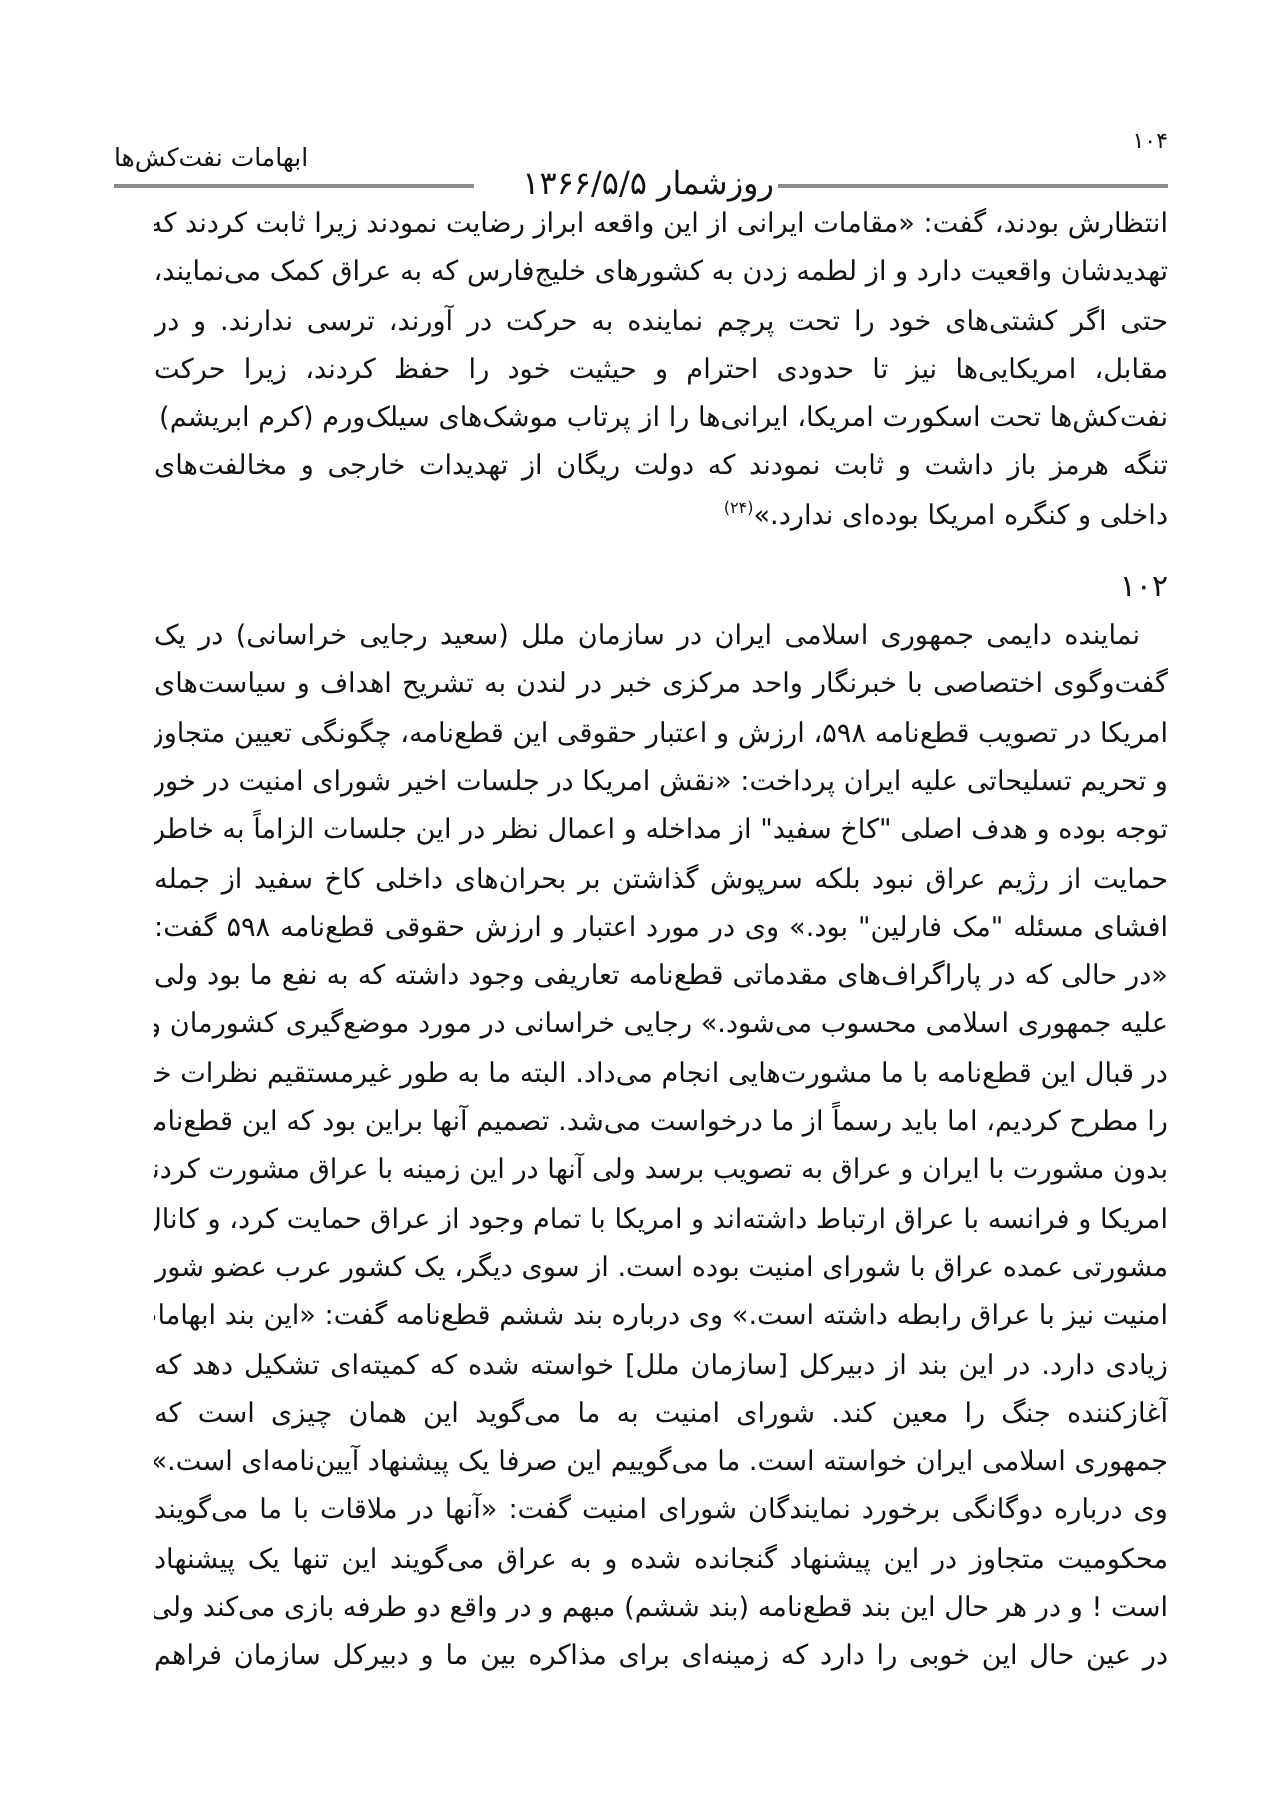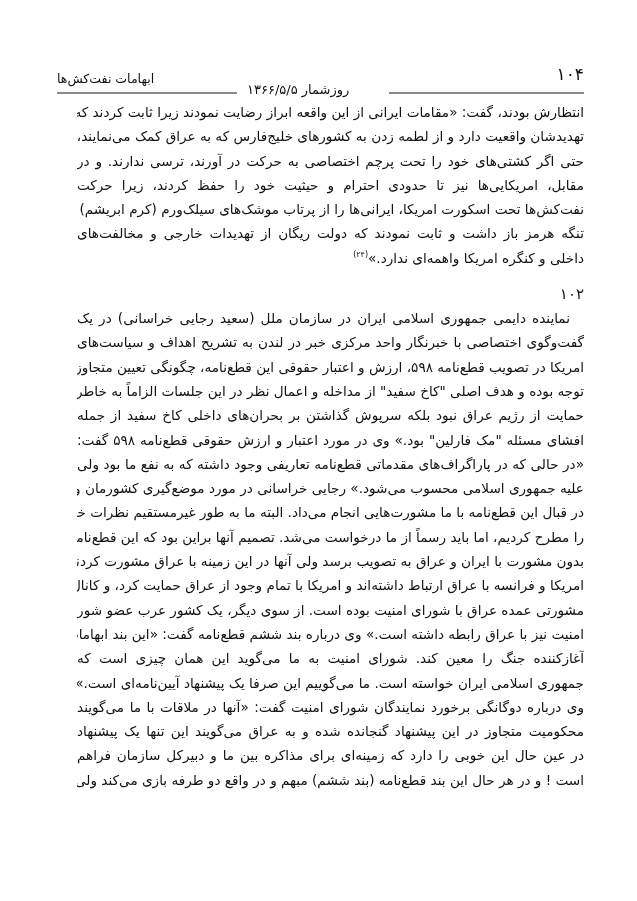--- a/index.html
+++ b/index.html
@@ -23,21 +23,21 @@
       direction: rtl;
     }
     .running-head {
       position: relative;
       height: 32px;
     }
     .page-number {
       position: absolute;
       right: 0;
       top: 2px;
-      font-size: 17px;
+      font-size: 11px;
       font-family: "DejaVu Sans", sans-serif;
     }
     .book-title {
       position: absolute;
       left: 0;
       top: 9px;
       font-size: 12.5px;
     }
     .head-rule {
       position: absolute;
@@ -45,22 +45,22 @@
       height: 1.5px;
       background: #8c8c8c;
     }
     .head-rule.left { left: 0; width: 180px; }
     .head-rule.right { right: 0; width: 195px; }
     .diary-date {
       position: absolute;
       left: 190px;
       top: 20px;
       width: 140px;
-      text-align: left;
-      font-size: 13px;
+      text-align: right;
+      font-size: 16px;
     }
     .body-text {
       margin-top: 6px;
       font-size: 13.6px;
       line-height: 24.3px;
       text-align: justify;
       text-align-last: right;
       margin-left: 20px;
     }
     .para {
@@ -102,46 +102,48 @@
     <div class="head-rule right"></div>
     <span class="diary-date">روزشمار ۱۳۶۶/۵/۵</span>
     <div class="head-rule left"></div>
   </div>
 
   <div class="body-text">
 
     <p class="para">
       <span class="line">انتظارش بودند، گفت: «مقامات ایرانی از این واقعه ابراز رضایت نمودند زیرا ثابت کردند که</span>
       <span class="line">تهدیدشان واقعیت دارد و از لطمه زدن به کشورهای خلیج‌فارس که به عراق کمک می‌نمایند،</span>
-      <span class="line">حتی اگر کشتی‌های خود را تحت پرچم اختصاصی به حرکت در آورند، ترسی ندارند. و در</span>
+      <span class="line">حتی اگر کشتی‌های خود را تحت پرچم نماینده به حرکت در آورند، ترسی ندارند. و در</span>
       <span class="line">مقابل، امریکایی‌ها نیز تا حدودی احترام و حیثیت خود را حفظ کردند، زیرا حرکت</span>
       <span class="line">نفت‌کش‌ها تحت اسکورت امریکا، ایرانی‌ها را از پرتاب موشک‌های سیلک‌ورم (کرم ابریشم) در</span>
       <span class="line">تنگه هرمز باز داشت و ثابت نمودند که دولت ریگان از تهدیدات خارجی و مخالفت‌های</span>
-      <span class="line last"><span>داخلی و کنگره امریکا واهمه‌ای ندارد.»</span><sup class="footnote-ref">(۲۴)</sup></span>
+      <span class="line last"><span>داخلی و کنگره امریکا بوده‌ای ندارد.»</span><sup class="footnote-ref">(۲۴)</sup></span>
     </p>
 
     <div class="entry-number">۱۰۲</div>
 
     <p class="para indent">
       <span class="line first">نماینده دایمی جمهوری اسلامی ایران در سازمان ملل (سعید رجایی خراسانی) در یک</span>
       <span class="line">گفت‌وگوی اختصاصی با خبرنگار واحد مرکزی خبر در لندن به تشریح اهداف و سیاست‌های</span>
       <span class="line">امریکا در تصویب قطع‌نامه ۵۹۸، ارزش و اعتبار حقوقی این قطع‌نامه، چگونگی تعیین متجاوز</span>
+      <span class="line">و تحریم تسلیحاتی علیه ایران پرداخت: «نقش امریکا در جلسات اخیر شورای امنیت در خور</span>
       <span class="line">توجه بوده و هدف اصلی "کاخ سفید" از مداخله و اعمال نظر در این جلسات الزاماً به خاطر</span>
       <span class="line">حمایت از رژیم عراق نبود بلکه سرپوش گذاشتن بر بحران‌های داخلی کاخ سفید از جمله</span>
       <span class="line">افشای مسئله "مک فارلین" بود.» وی در مورد اعتبار و ارزش حقوقی قطع‌نامه ۵۹۸ گفت:</span>
       <span class="line">«در حالی که در پاراگراف‌های مقدماتی قطع‌نامه تعاریفی وجود داشته که به نفع ما بود ولی</span>
       <span class="line">علیه جمهوری اسلامی محسوب می‌شود.» رجایی خراسانی در مورد موضع‌گیری کشورمان و</span>
       <span class="line">در قبال این قطع‌نامه با ما مشورت‌هایی انجام می‌داد. البته ما به طور غیرمستقیم نظرات خود</span>
       <span class="line">را مطرح کردیم، اما باید رسماً از ما درخواست می‌شد. تصمیم آنها براین بود که این قطع‌نامه</span>
       <span class="line">بدون مشورت با ایران و عراق به تصویب برسد ولی آنها در این زمینه با عراق مشورت کردند.</span>
       <span class="line">امریکا و فرانسه با عراق ارتباط داشته‌اند و امریکا با تمام وجود از عراق حمایت کرد، و کانال</span>
       <span class="line">مشورتی عمده عراق با شورای امنیت بوده است. از سوی دیگر، یک کشور عرب عضو شورای</span>
       <span class="line">امنیت نیز با عراق رابطه داشته است.» وی درباره بند ششم قطع‌نامه گفت: «این بند ابهامات</span>
+      <span class="line">زیادی دارد. در این بند از دبیرکل [سازمان ملل] خواسته شده که کمیته‌ای تشکیل دهد که</span>
       <span class="line">آغازکننده جنگ را معین کند. شورای امنیت به ما می‌گوید این همان چیزی است که</span>
       <span class="line">جمهوری اسلامی ایران خواسته است. ما می‌گوییم این صرفا یک پیشنهاد آیین‌نامه‌ای است.»</span>
       <span class="line">وی درباره دوگانگی برخورد نمایندگان شورای امنیت گفت: «آنها در ملاقات با ما می‌گویند</span>
       <span class="line">محکومیت متجاوز در این پیشنهاد گنجانده شده و به عراق می‌گویند این تنها یک پیشنهاد</span>
+      <span class="line">است ! و در هر حال این بند قطع‌نامه (بند ششم) مبهم و در واقع دو طرفه بازی می‌کند ولی</span>
       <span class="line">در عین حال این خوبی را دارد که زمینه‌ای برای مذاکره بین ما و دبیرکل سازمان فراهم</span>
-      <span class="line">است ! و در هر حال این بند قطع‌نامه (بند ششم) مبهم و در واقع دو طرفه بازی می‌کند ولی</span>
     </p>
 
   </div>
 </div>
 
 </body></html>

